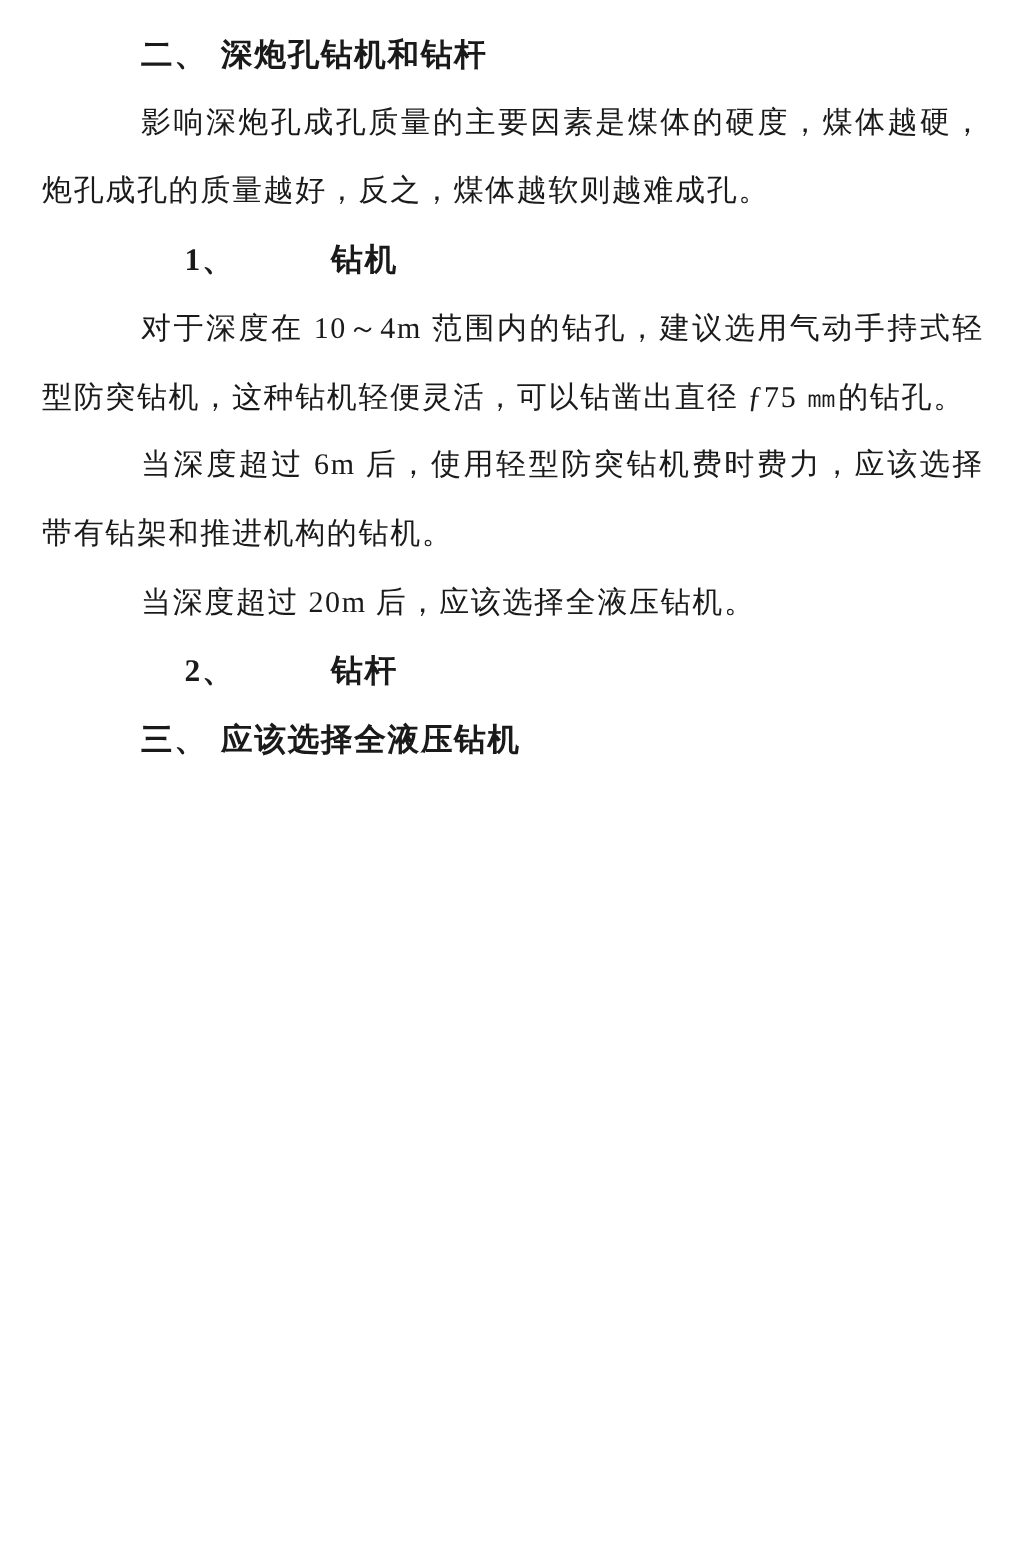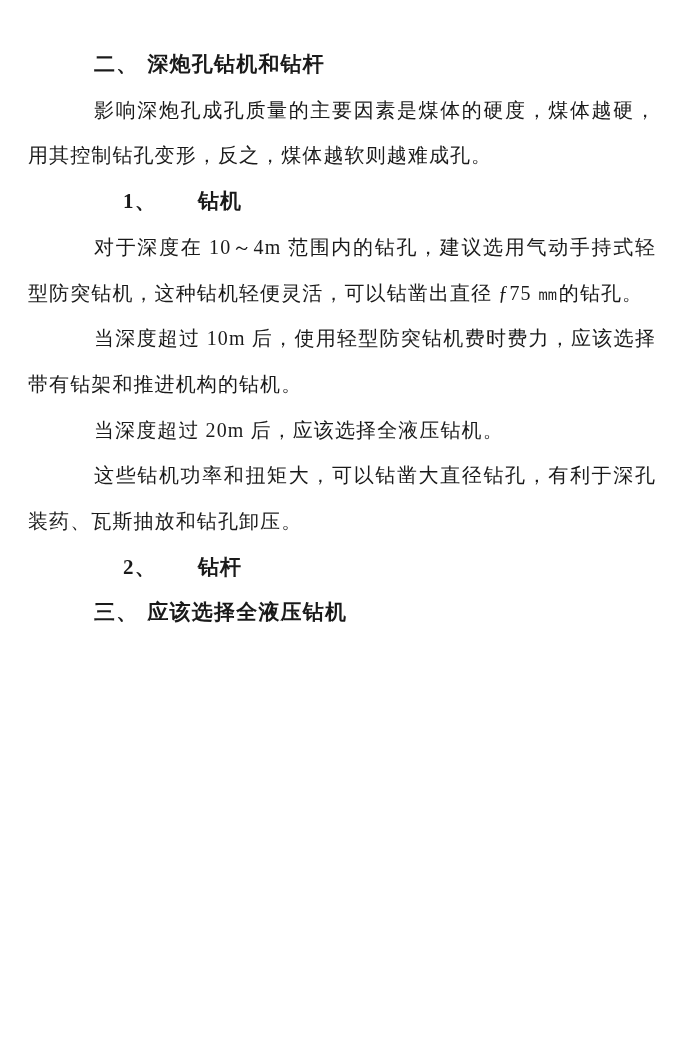--- a/index.html
+++ b/index.html
@@ -5,21 +5,21 @@
   html, body {
     margin: 0;
     padding: 0;
     background: #ffffff;
   }
   .page {
     position: relative;
     width: 684px;
     height: 762px;
     box-sizing: border-box;
-    padding: 42px 28px 0 28px;
+    padding: 14px 28px 0 28px;
     background: #ffffff;
     color: #1a1a1a;
     font-family: "Liberation Serif", "DejaVu Serif", serif;
     font-size: 20px;
     line-height: 45.7px;
     overflow: hidden;
   }
   .para {
     margin: 0;
     text-indent: 66px;
@@ -29,44 +29,43 @@
   .heading {
     margin: 0;
     font-weight: bold;
     font-size: 21px;
     letter-spacing: 1.2px;
     white-space: nowrap;
   }
   .h1 { padding-left: 66px; }
   .h2 { padding-left: 95px; }
   .h1 .ttl { margin-left: 9px; }
-  .h2.wide-tab .ttl { margin-left: 41px; }
+  .h2.wide-tab .ttl { margin-left: 64px; }
 </style>
 </head>
 <body>
 
 <div class="page">
 
   <h2 class="heading h1">
     <span class="num">二、</span><span class="ttl">深炮孔钻机和钻杆</span>
   </h2>
 
-  <p class="para">影响深炮孔成孔质量的主要因素是煤体的硬度，煤体越硬，用其控制钻孔变形，反之，煤体越软则越难成孔。</p>
+  <p class="para">影响深炮孔成孔质量的主要因素是煤体的硬度，煤体越硬，炮孔成孔的质量越好，反之，煤体越软则越难成孔。</p>
 
   <h3 class="heading h2 wide-tab">
     <span class="num">1、</span><span class="ttl">钻机</span>
   </h3>
 
   <p class="para">对于深度在 10～4m 范围内的钻孔，建议选用气动手持式轻型防突钻机，这种钻机轻便灵活，可以钻凿出直径 ƒ75 ㎜的钻孔。</p>
 
-  <p class="para">当深度超过 10m 后，使用轻型防突钻机费时费力，应该选择带有钻架和推进机构的钻机。</p>
+  <p class="para">当深度超过 6m 后，使用轻型防突钻机费时费力，应该选择带有钻架和推进机构的钻机。</p>
 
   <p class="para">当深度超过 20m 后，应该选择全液压钻机。</p>
 
-  <p class="para">这些钻机功率和扭矩大，可以钻凿大直径钻孔，有利于深孔装药、瓦斯抽放和钻孔卸压。</p>
 
   <h3 class="heading h2 wide-tab">
     <span class="num">2、</span><span class="ttl">钻杆</span>
   </h3>
 
 
   <h2 class="heading h1">
     <span class="num">三、</span><span class="ttl">应该选择全液压钻机</span>
   </h2>
 

